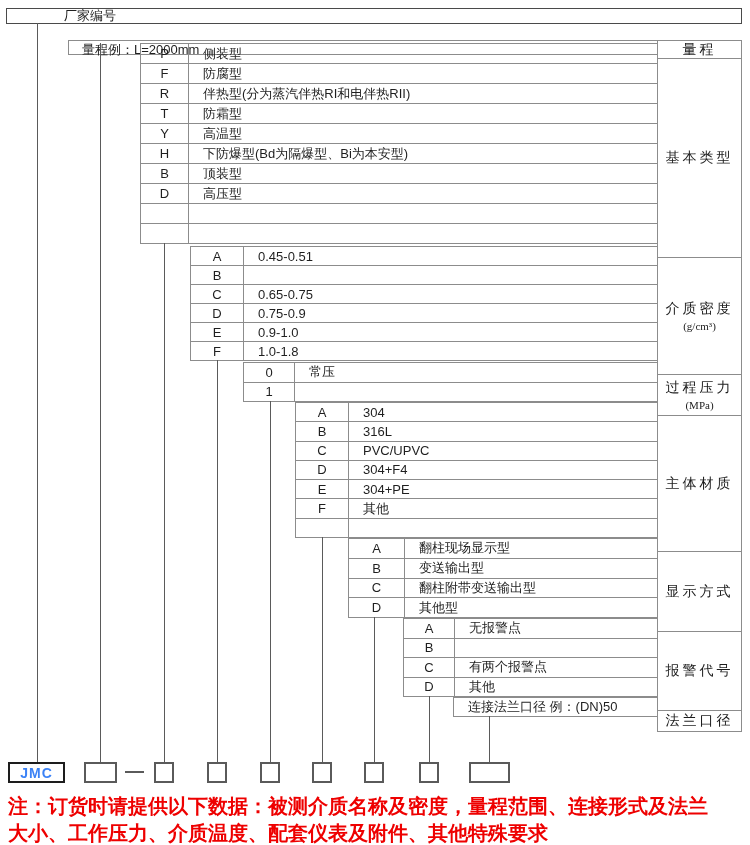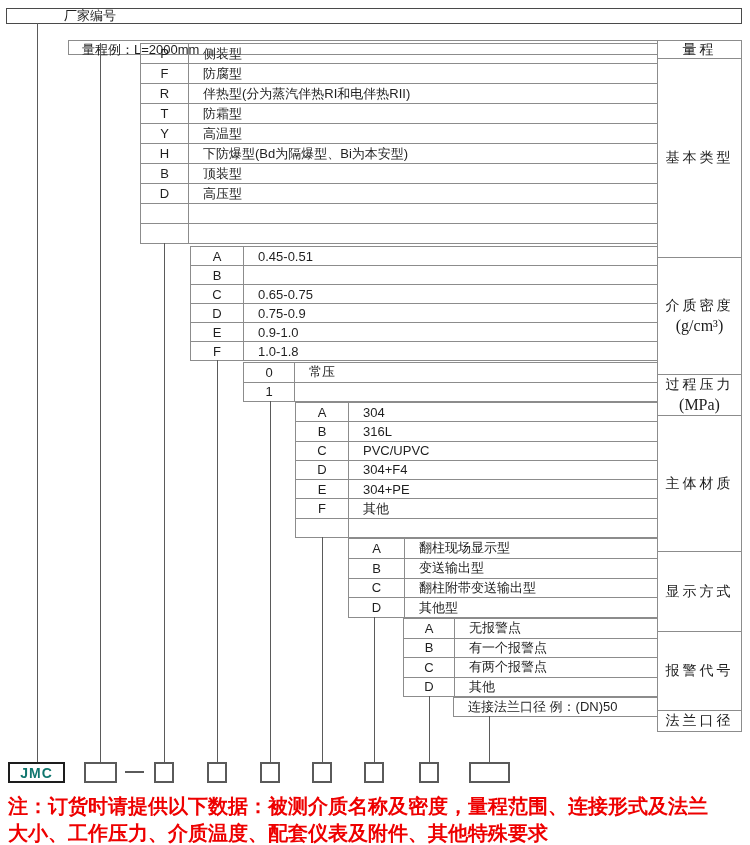--- a/index.html
+++ b/index.html
@@ -28,27 +28,27 @@
   .bcode{width:var(--cw);align-self:stretch;display:flex;align-items:center;justify-content:center;
     border-right:1px solid var(--lg);font-size:13px;}
   .bdesc{flex:1;padding-left:14px;font-size:13px;white-space:nowrap;overflow:hidden;}
   
   .catcol{left:657px;top:25px;width:85px;height:692px;border:1px solid var(--lg);
     display:flex;flex-direction:column;margin-top:15px;}
   .cat-cell{display:flex;flex-direction:column;align-items:center;justify-content:center;
     border-bottom:1px solid var(--lg);box-sizing:border-box;
     font-family:"Liberation Serif","DejaVu Serif",serif;font-size:14px;letter-spacing:3px;color:#1c1c1c;}
   .cat-cell:last-child{border-bottom:0;}
-  .cat-sub{font-size:16px;letter-spacing:0;margin-top:2px;}
+  .cat-sub{font-size:11px;letter-spacing:0;margin-top:2px;}
   
   .vline{width:1px;background:var(--ln);}
   
   .cbox{top:762px;height:21px;border:2px solid #5a5a5a;background:#fff;}
   .jmc{left:8px;width:57px;border:2px solid #1d1d1d;display:flex;align-items:center;justify-content:center;
-    font-size:14px;font-weight:bold;letter-spacing:1px;color:#0f766e;}
+    font-size:14px;font-weight:bold;letter-spacing:1px;color:#3b82f6;}
   .dash{left:125px;top:771px;width:19px;height:2px;background:#5a5a5a;}
   
   .note{left:8px;top:793px;width:740px;font-size:20px;font-weight:bold;color:#ee0000;line-height:27px;}
 </style>
 </head>
 <body>
 
 <div class="stage">
 
   <div class="abs factory-row">
@@ -182,21 +182,20 @@
         <div class="bdesc">其他型</div>
       </div>
     </div>
   <div class="abs block b5">
       <div class="brow">
         <div class="bcode">A</div>
         <div class="bdesc">无报警点</div>
       </div>
       <div class="brow">
         <div class="bcode">B</div>
-        <div class="bdesc">有一个报警点</div>
       </div>
       <div class="brow">
         <div class="bcode">C</div>
         <div class="bdesc">有两个报警点</div>
       </div>
       <div class="brow">
         <div class="bcode">D</div>
         <div class="bdesc">其他</div>
       </div>
     </div>

